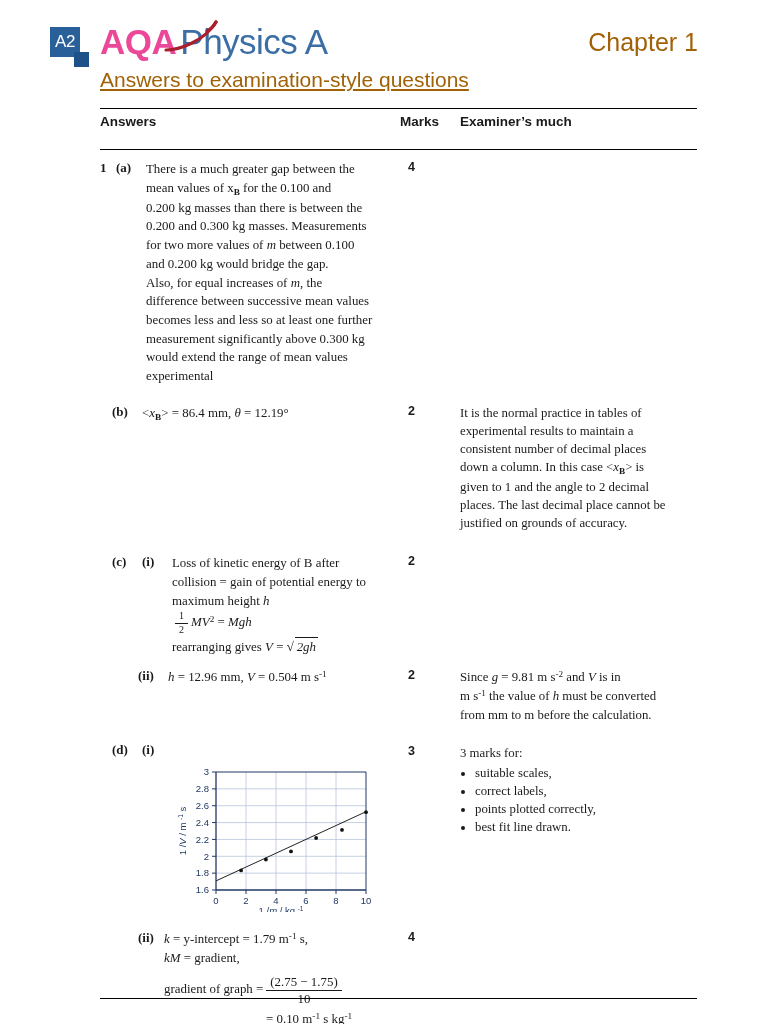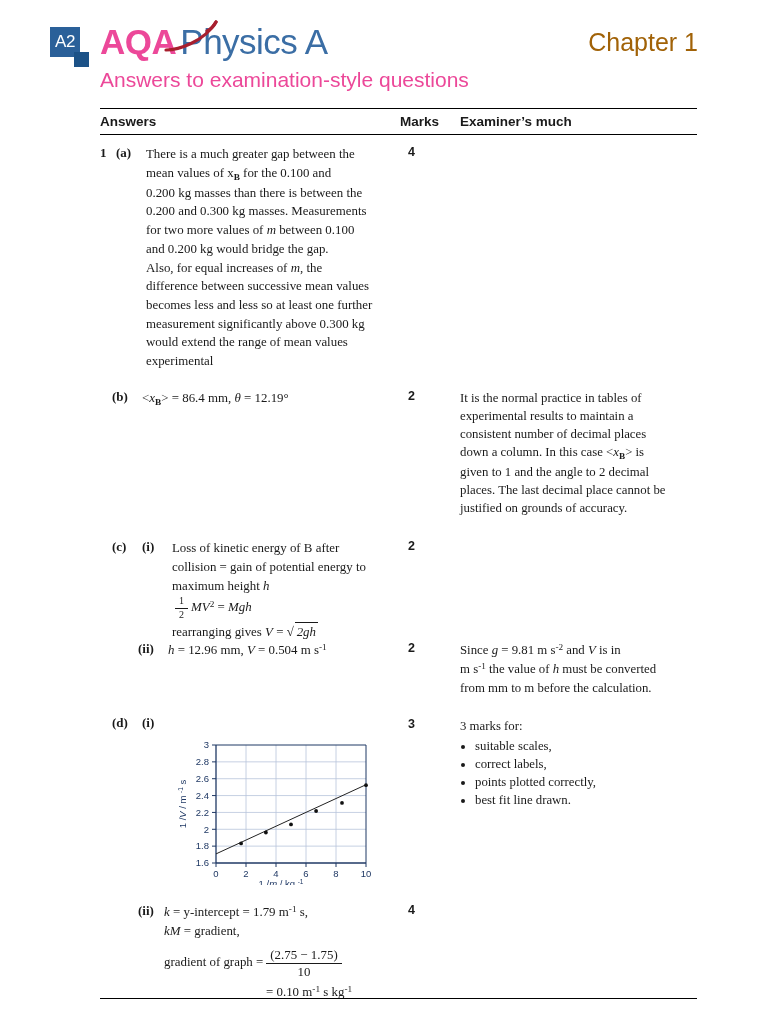--- a/index.html
+++ b/index.html
@@ -53,42 +53,43 @@
     position: absolute; left: 64px; top: -2px;
     width: 60px; height: 34px;
     pointer-events: none;
   }
 
   .doc-subtitle {
     position: absolute; left: 100px; top: 68px;
     font-family: "Liberation Sans", sans-serif;
     font-size: 21px;
     font-weight: 400;
-    color: #ec4899;
+    color: #a16207;
+    text-decoration: underline;
   }
 
   .chapter-label {
     position: absolute; right: 70px; top: 28px;
     font-family: "Liberation Sans", sans-serif;
     font-size: 25px;
     color: #a16207;
   }
 
   
   .sheet { position: absolute; left: 100px; top: 108px; width: 597px; }
 
   .rule-top { border-top: 1.4px solid #000; }
   .rule-bottom { border-bottom: 1.4px solid #000; }
 
   .thead {
     display: flex;
     font-family: "Liberation Sans", sans-serif;
     font-weight: 700;
     font-size: 13.5px;
-    padding: 5px 0 5px 0;
+    padding: 5px 0 20px 0;
   }
   .col-ans   { width: 300px; }
   .col-marks { width: 60px; text-align: left; }
   .col-tips  { width: 237px; }
 
   .tbody { padding-top: 8px; }
 
   .qrow { display: flex; align-items: flex-start; }
   .ans-cell   { width: 300px; }
   .marks-cell { width: 60px; font-family:"Liberation Sans", sans-serif; font-weight:700; font-size:12.5px; padding-left: 8px;}
@@ -225,21 +226,21 @@
           maximum height <em class="it">h</em><br>
           <span class="frac frac-sm"><span class="num">1</span><span class="den">2</span></span><em class="it">MV</em><span class="sup">2</span> = <em class="it">Mgh</em><br>
           rearranging gives <em class="it">V</em> =
           <span class="sqrt-wrap"><span class="sqrt-sign">√</span><span class="sqrt-bar"><em class="it">2gh</em></span></span>
         </span>
       </div>
       <div class="marks-cell">2</div>
       <div class="tips-cell"></div>
     </div>
 
-    <div class="qrow" style="">
+    <div class="qrow" style="margin-top:12px;">
       <div class="ans-cell ind-ci">
         <span class="q-sub">(ii)</span>
         <span class="q-text">
           <em class="it">h</em> = 12.96 mm, <em class="it">V</em> = 0.504 m s<span class="sup">-1</span>
         </span>
       </div>
       <div class="marks-cell">2</div>
       <div class="tips-cell">
         Since <em class="it">g</em> = 9.81 m s<span class="sup">-2</span> and <em class="it">V</em> is in<br>
         m s<span class="sup">-1</span> the value of <em class="it">h</em> must be converted<br>

